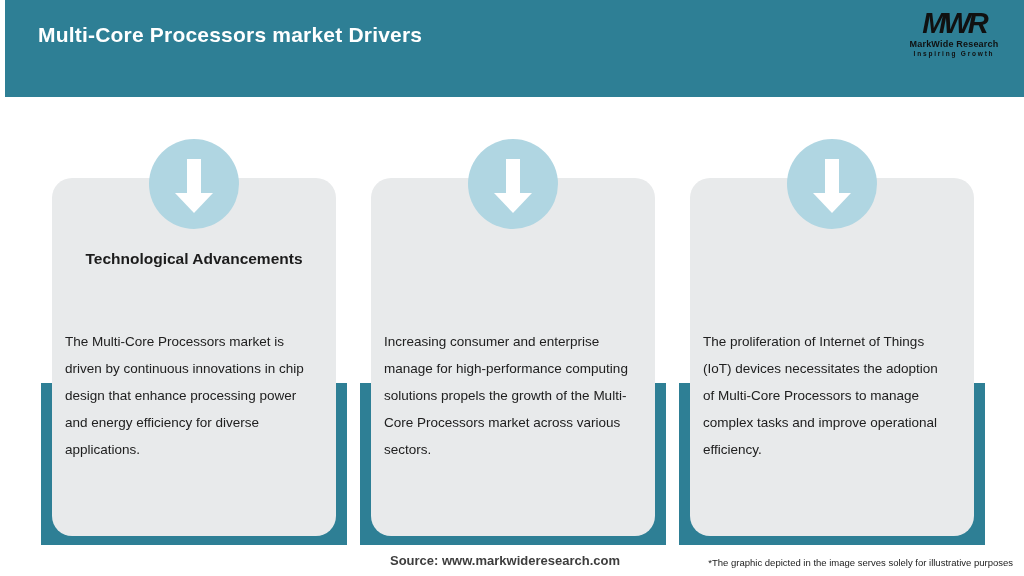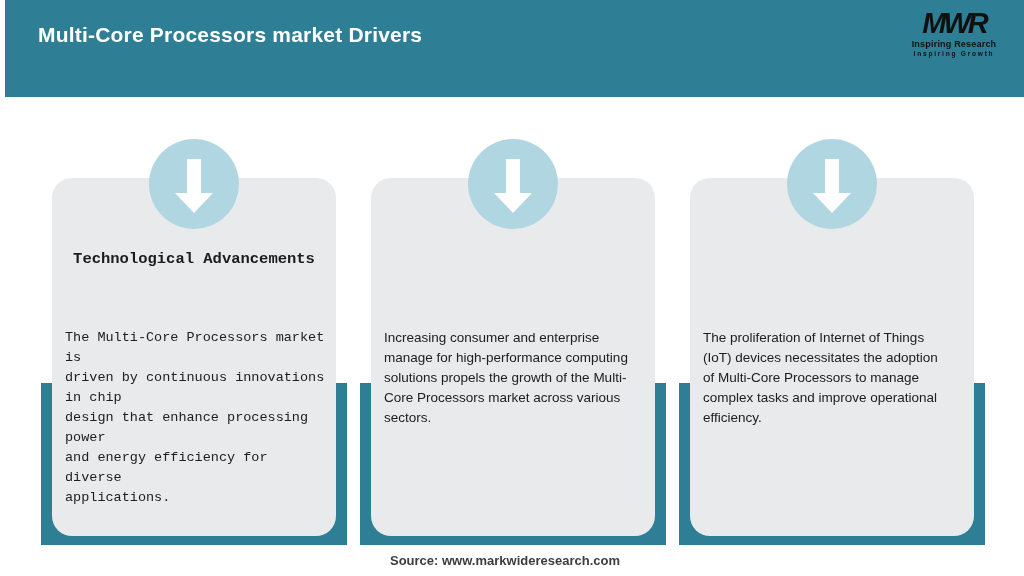--- a/index.html
+++ b/index.html
@@ -50,38 +50,38 @@
   .band{
     position:absolute;top:383px;width:306px;height:162px;
     background:var(--band-teal);
   }
   .band.b0{left:41px;} .band.b1{left:360px;} .band.b2{left:679px;}
 
   .card{
     position:absolute;top:178px;width:284px;height:358px;
     background:var(--card-gray);border-radius:20px;
   }
-  .card.c0{left:52px;font-family:Liberation Mono, monospace;} .card.c1{left:371px;} .card.c2{left:690px;}
+  .card.c0{left:52px;} .card.c1{left:371px;} .card.c2{left:690px;}
 
   .circle{
     position:absolute;top:139px;width:90px;height:90px;border-radius:50%;
     background:var(--circle-blue);
     display:flex;align-items:center;justify-content:center;
   }
   .circle.i0{left:149px;} .circle.i1{left:468px;} .circle.i2{left:787px;}
   .circle svg{display:block;margin-top:2px;}
 
   .card-title{
     position:absolute;top:70px;left:0;right:0;
     text-align:center;font-size:15.5px;font-weight:bold;line-height:22px;
     color:var(--title-dark);white-space:pre-line;
   }
   .card-body{
     position:absolute;top:150px;left:13px;right:10px;
-    font-size:13.5px;line-height:20px;color:var(--body-dark);
+    font-size:13.5px;line-height:27px;color:var(--body-dark);
     white-space:pre-line;
   }
 
   
   .source{
     position:absolute;left:310px;width:390px;top:553px;
     text-align:center;font-size:13px;font-weight:bold;color:var(--source-gray);
   }
   .disclaimer{
     position:absolute;right:11px;top:557px;
@@ -90,21 +90,21 @@
 </style>
 </head>
 <body>
 
 <div class="stage">
 
   <div class="header">
     <div class="header-title">Multi-Core Processors market Drivers</div>
     <div class="logo">
       <span class="logo-monogram">MWR</span>
-      <span class="logo-name">Inspiring Research</span>
+      <span class="logo-name">MarkWide Research</span>
       <span class="logo-tagline">Inspiring Growth</span>
     </div>
   </div>
 
   <div class="band b0"></div>
   <div class="band b1"></div>
   <div class="band b2"></div>
 
   <div class="card c0">
     <div class="card-title">Technological Advancements</div>
@@ -144,14 +144,15 @@
     </svg>
   </div>
   <div class="circle i2">
     <svg width="40" height="60" viewBox="0 0 40 60">
       <rect x="13" y="4" width="14" height="35" fill="#ffffff"></rect>
       <polygon points="1,38 39,38 20,58" fill="#ffffff"></polygon>
     </svg>
   </div>
 
   <div class="source">Source: www.markwideresearch.com</div>
+  <div class="disclaimer">*The graphic depicted in the image serves solely for illustrative purposes</div>
 
 </div>
 
 </body></html>

